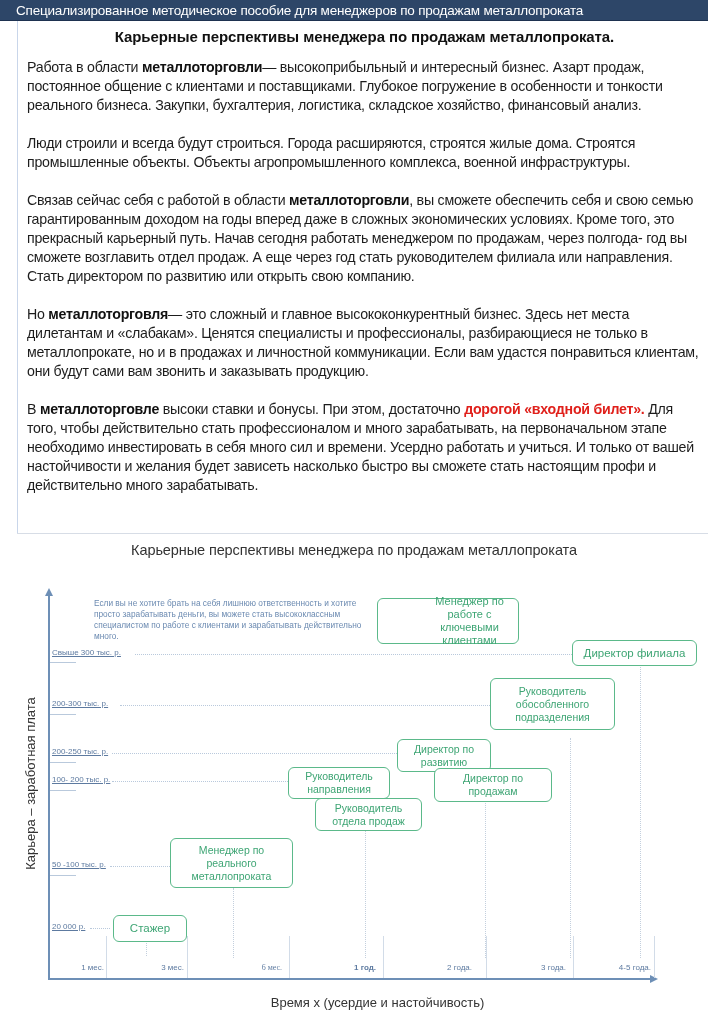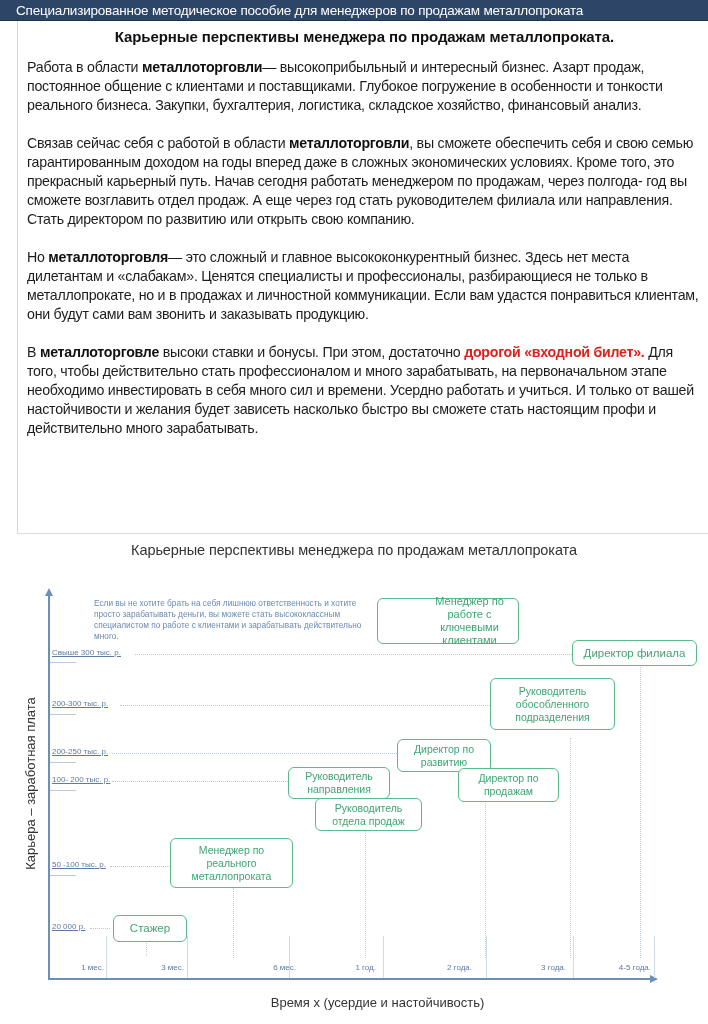--- a/index.html
+++ b/index.html
@@ -73,20 +73,21 @@
 <div class="top-banner">Специализированное методическое  пособие для менеджеров по продажам металлопроката</div>
 <div class="left-rule"></div>
 
 <div class="article">
   <h1>Карьерные перспективы менеджера по продажам металлопроката.</h1>
 
   <p>
     <span>Работа в области </span><b>металлоторговли</b><span>— высокоприбыльный и интересный бизнес. Азарт продаж, постоянное общение с клиентами и поставщиками. Глубокое погружение в особенности и тонкости реального бизнеса. Закупки, бухгалтерия, логистика, складское хозяйство, финансовый анализ.</span>
   </p>
 
+  <p>Люди строили и всегда будут строиться. Города расширяются, строятся жилые дома. Строятся промышленные объекты.  Объекты агропромышленного комплекса, военной инфраструктуры.</p>
 
   <p>
     <span>Связав сейчас себя с работой в области </span><b>металлоторговли</b><span>,  вы сможете обеспечить себя и свою семью гарантированным доходом на годы вперед даже в сложных экономических условиях.  Кроме того, это прекрасный карьерный путь. Начав сегодня работать менеджером по продажам, через полгода- год вы сможете возглавить отдел продаж.  А еще через год стать руководителем филиала или направления. Стать директором по развитию или открыть свою компанию.</span>
   </p>
 
   <p>
     <span>Но  </span><b>металлоторговля</b><span>— это сложный и главное  высококонкурентный бизнес. Здесь нет места дилетантам и «слабакам».  Ценятся специалисты и профессионалы, разбирающиеся не только в металлопрокате, но и в продажах и личностной коммуникации.  Если вам удастся понравиться клиентам, они будут сами вам звонить и заказывать продукцию.</span>
   </p>
 
   <p>
@@ -142,28 +143,28 @@
   <div class="x-sep" style="left:106px"></div>
   <div class="x-sep" style="left:187px"></div>
   <div class="x-sep" style="left:289px"></div>
   <div class="x-sep" style="left:383px"></div>
   <div class="x-sep" style="left:486px"></div>
   <div class="x-sep" style="left:573px"></div>
   <div class="x-sep" style="left:654px"></div>
 
   <div class="x-tick" style="left:60px; top:427px; width:44px;">1 мес.</div>
   <div class="x-tick" style="left:130px; top:427px; width:54px;">3 мес.</div>
-  <div class="x-tick" style="left:244px; top:427px; width:52px;">6 мес.</div>
-  <div class="x-tick" style="left:320px; top:427px; width:56px;">1 год.</div>
+  <div class="x-tick" style="left:230px; top:427px; width:52px;font-family:Liberation Serif, serif;">6 мес.</div>
+  <div class="x-tick" style="left:320px; top:427px; width:56px;font-weight:bold;">1 год.</div>
   <div class="x-tick" style="left:420px; top:427px; width:52px;">2 года.</div>
   <div class="x-tick" style="left:510px; top:427px; width:56px;">3 года.</div>
   <div class="x-tick" style="left:595px; top:427px; width:56px;">4-5 года.</div>
 
   <div class="node" style="left:113px; top:379px; width:74px; height:27px; font-size:11.5px;">Стажер</div>
   <div class="node" style="left:170px; top:302px; width:123px; height:50px;">Менеджер по реального металлопроката</div>
   <div class="node" style="left:288px; top:231px; width:102px; height:32px;">Руководитель направления</div>
   <div class="node" style="left:315px; top:262px; width:107px; height:33px;">Руководитель отдела продаж</div>
   <div class="node" style="left:397px; top:203px; width:94px; height:33px;">Директор по развитию</div>
-  <div class="node" style="left:434px; top:232px; width:101px; height:34px;margin-left:24px;">Директор по продажам</div>
+  <div class="node" style="left:434px; top:232px; width:118px; height:34px;">Директор по продажам</div>
   <div class="node" style="left:490px; top:142px; width:125px; height:52px;">Руководитель обособленного подразделения</div>
   <div class="node" style="left:572px; top:104px; width:125px; height:26px; font-size:11.5px;">Директор филиала</div>
   <div class="node" style="left:377px; top:62px; width:142px; height:46px; font-size:11px;padding-left:46px;">Менеджер по работе с ключевыми клиентами</div>
 </div>
 
 </body></html>

